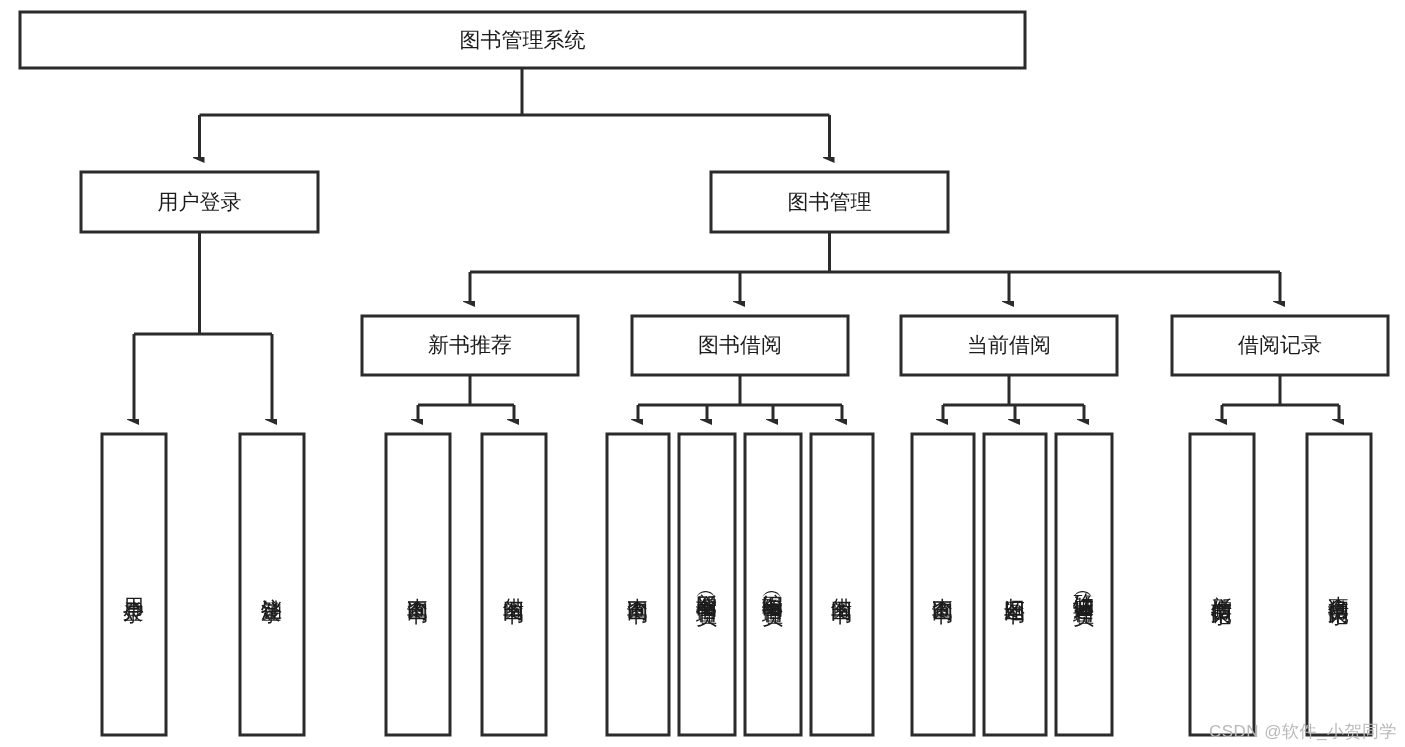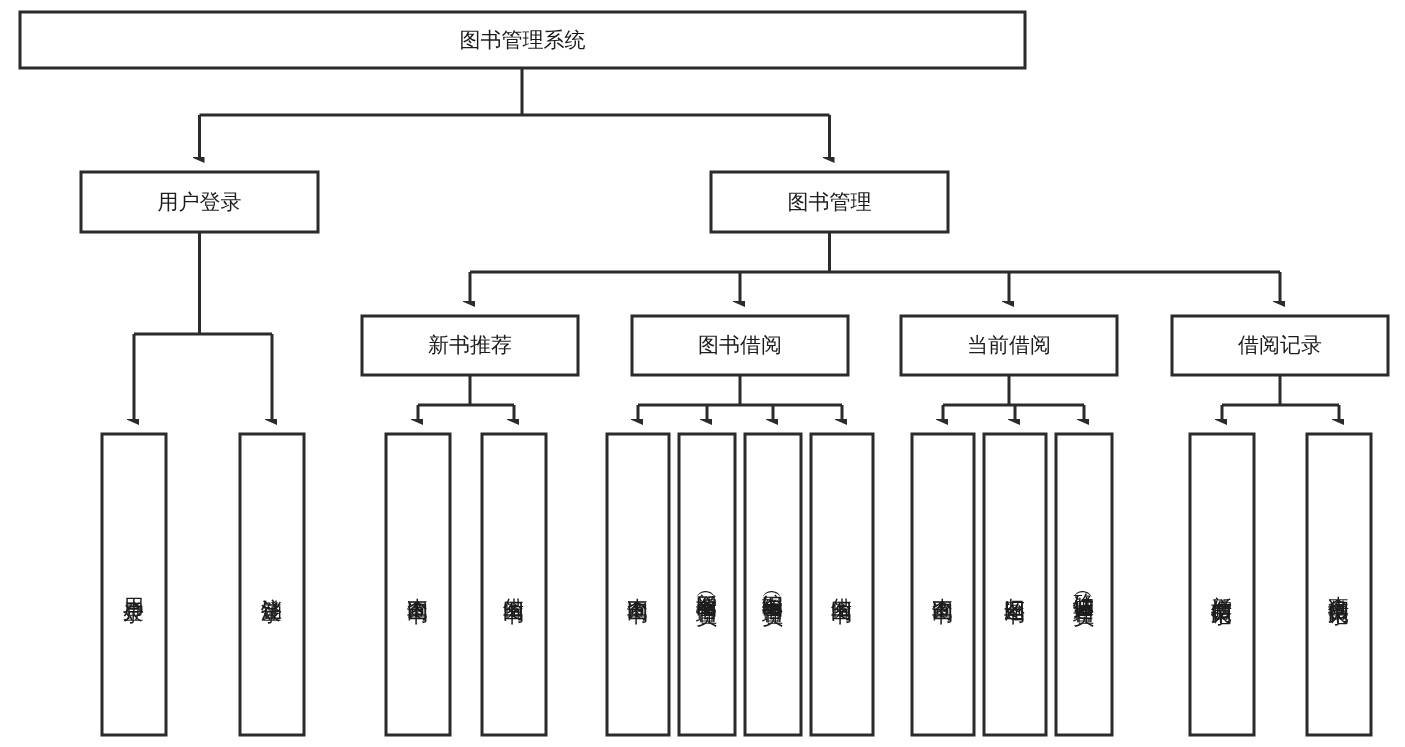--- a/index.html
+++ b/index.html
@@ -200,13 +200,14 @@
       <div class="node-label-v" style="left: 679px; top: 434px; width: 56px; height: 301px;">新增图书（管理员）</div>
       <div class="node-label-v" style="left: 745px; top: 434px; width: 56px; height: 301px;">编辑图书（管理员）</div>
       <div class="node-label-v" style="left: 811px; top: 434px; width: 62px; height: 301px;">借阅图书</div>
       <div class="node-label-v" style="left: 912px; top: 434px; width: 62px; height: 301px;">查询图书</div>
       <div class="node-label-v" style="left: 984px; top: 434px; width: 62px; height: 301px;">归还图书</div>
       <div class="node-label-v" style="left: 1056px; top: 434px; width: 56px; height: 301px;">确认归还（管理员）</div>
       <div class="node-label-v" style="left: 1190px; top: 434px; width: 64px; height: 301px;">新增借阅记录</div>
       <div class="node-label-v" style="left: 1307px; top: 434px; width: 64px; height: 301px;">查询借阅记录</div>
     </div>
 
+  <div class="watermark">CSDN @软件_小贺同学</div>
 </div>
 
 </body></html>

